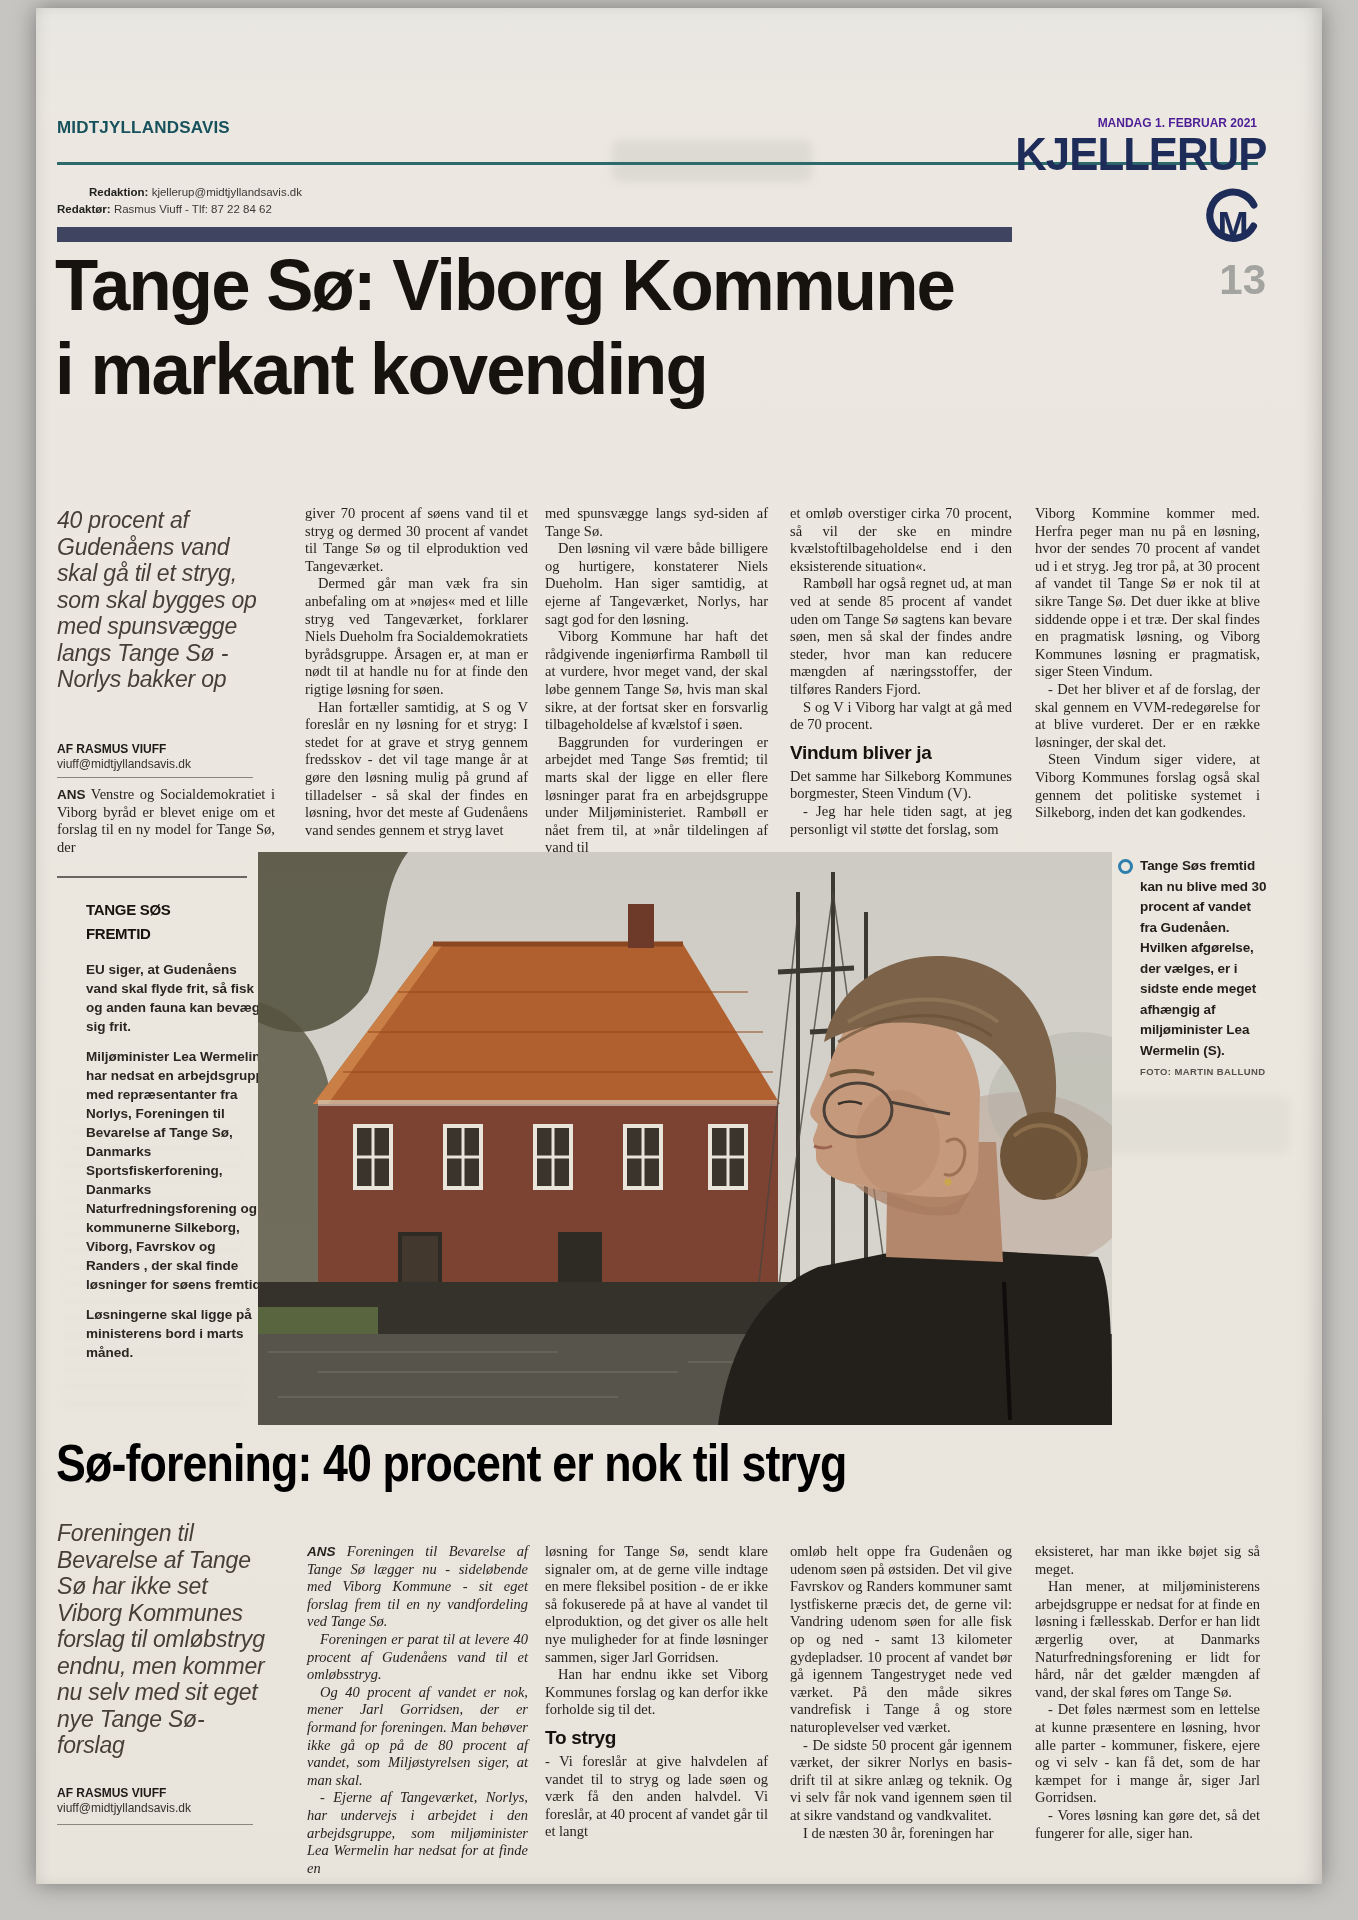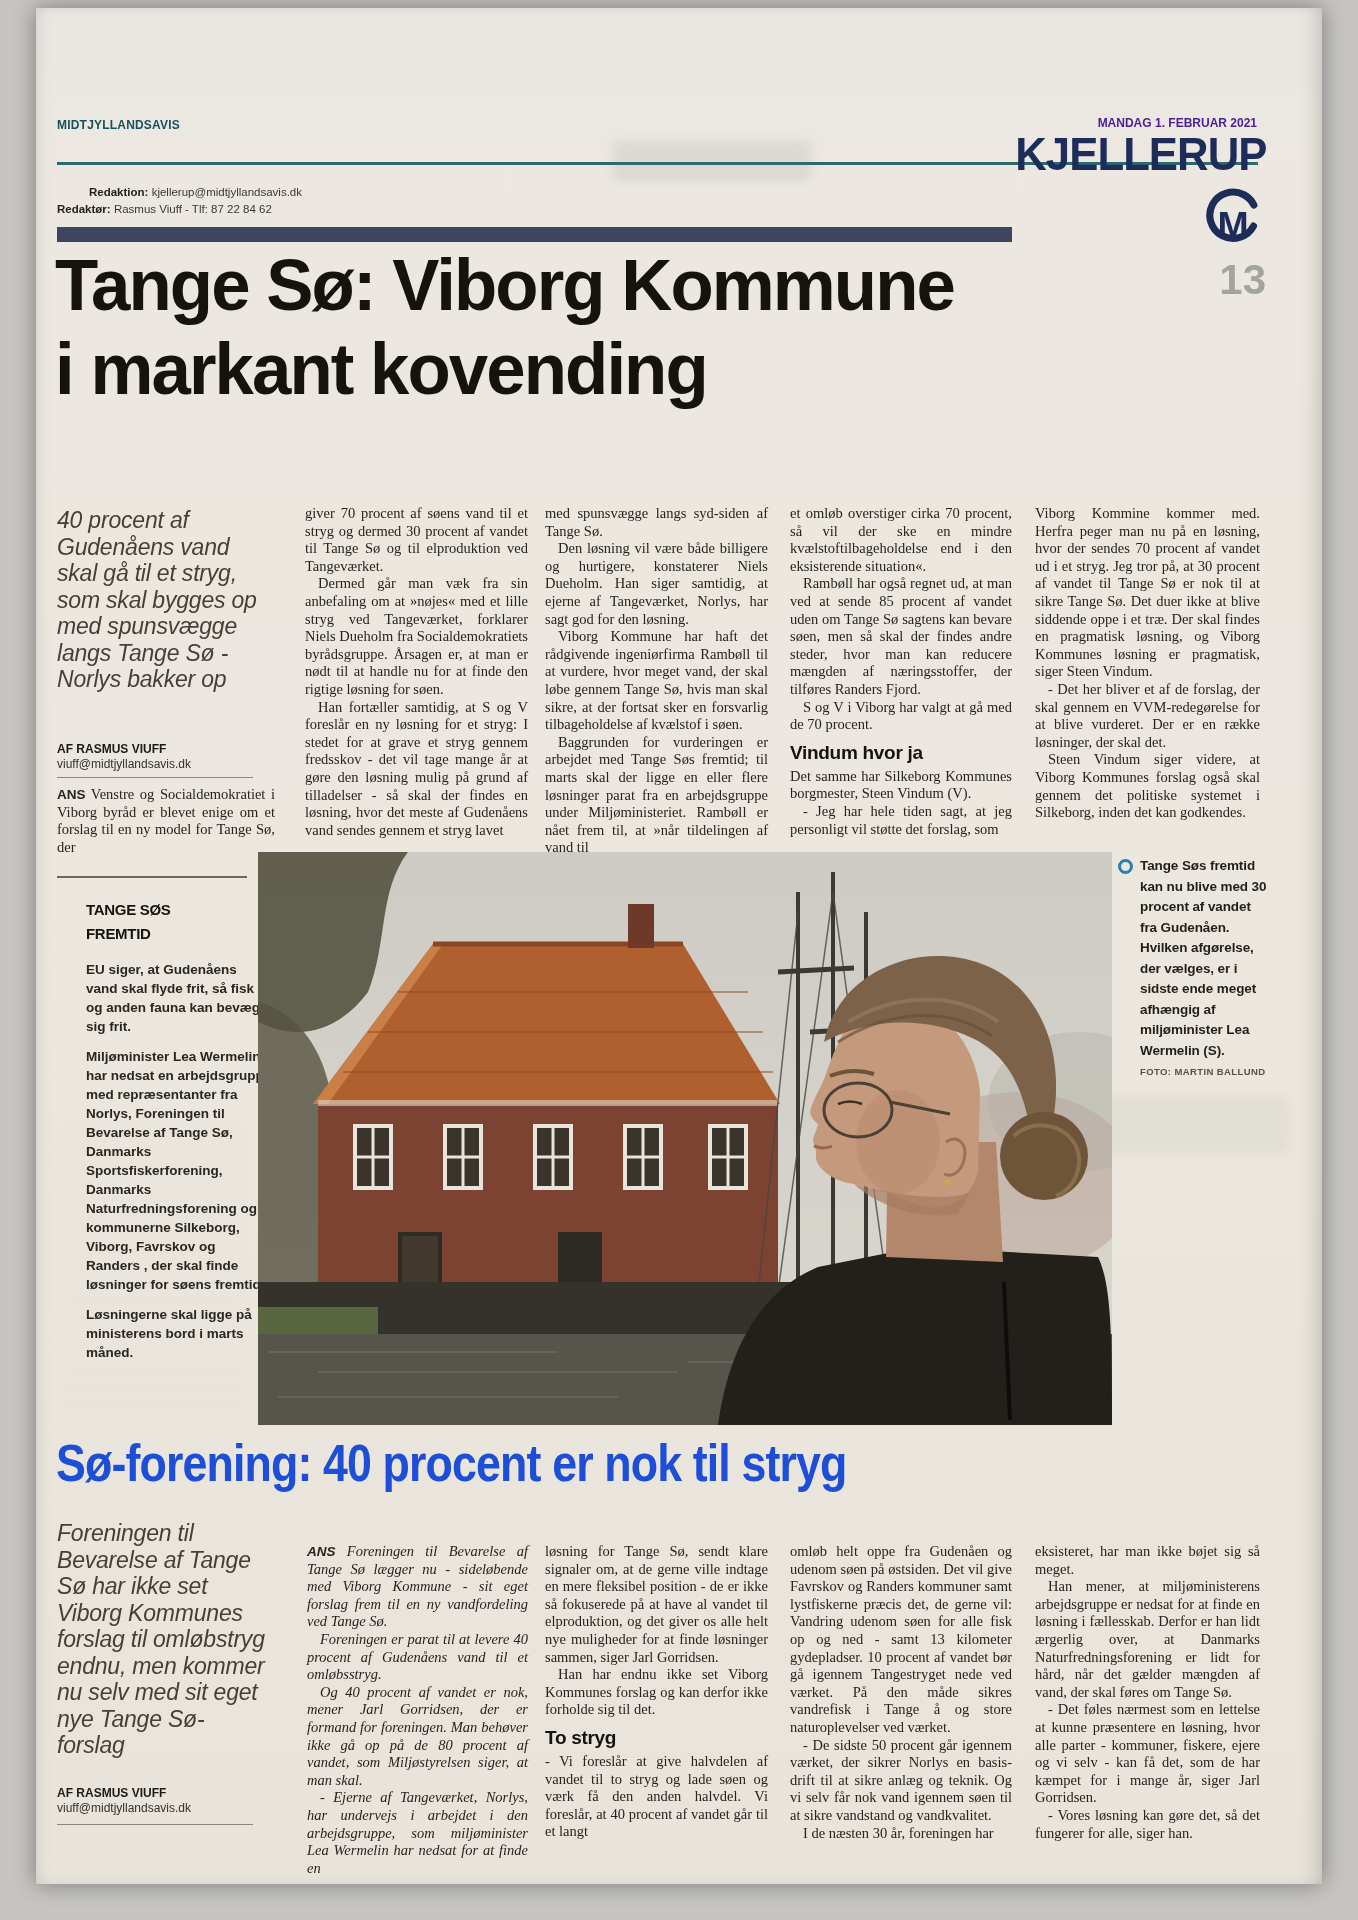--- a/index.html
+++ b/index.html
@@ -6,21 +6,21 @@
   body{width:1358px;height:1920px;background:#c6c5c2;position:relative;
        font-family:"Liberation Sans",sans-serif;overflow:hidden;}
   #stage{position:absolute;inset:0;}
   .paper{position:absolute;left:36px;top:8px;width:1286px;height:1876px;
          background:linear-gradient(180deg,#e9e7e2 0%,#ece8e1 7%,#ebe6de 55%,#e8e3db 100%);
          box-shadow:0 0 22px rgba(0,0,0,.38), inset -14px 0 26px -16px rgba(0,0,0,.28),
                     inset 10px 0 20px -14px rgba(0,0,0,.18);}
   .abs{position:absolute;}
 
   
-  .masthead{left:57px;top:118px;font-size:12px;font-weight:bold;color:#17515c;letter-spacing:.2px;}
+  .masthead{left:57px;top:118px;font-size:17px;font-weight:bold;color:#17515c;letter-spacing:.2px;}
   .pagedate{left:57px;top:116px;width:1200px;text-align:right;font-size:12px;font-weight:600;color:#4c1d95;}
   .rule-teal{left:57px;top:162px;width:1201px;height:3px;background:#2c6a6c;}
   .edline{left:57px;font-size:11.5px;color:#3a3934;}
   .edline b{color:#22211d;}
   .section-block{left:820px;top:128px;width:446px;display:flex;align-items:flex-end;justify-content:flex-end;gap:8px;flex-direction:column;}
   .section-name{font-size:46px;font-weight:800;color:#1e2c5a;letter-spacing:-1px;line-height:52px;transform:scaleX(.95);transform-origin:100% 50%;}
   .mlogo{width:66px;height:58px;}
   .pagenum{font-size:42px;font-weight:800;color:#a3a3a0;line-height:52px;}
 
   
@@ -49,21 +49,21 @@
   .fact-body{margin-top:14px;}
 
   
   .photo{left:258px;top:852px;width:854px;height:573px;background:#c9c7c0;overflow:hidden;}
   .caption{left:1118px;top:856px;width:152px;}
   .cap-bullet{position:absolute;left:0;top:3px;width:9px;height:9px;border:3px solid #2f7fae;border-radius:50%;background:transparent;}
   .cap-text{margin-left:22px;font-size:13.5px;line-height:20.5px;font-weight:bold;color:#221f1a;letter-spacing:-.1px;}
   .cap-credit{margin-left:22px;margin-top:5px;font-size:9.5px;font-weight:bold;color:#55524c;letter-spacing:.4px;}
 
   
-  .h2x{left:56px;top:1434px;width:1010px;color:#1d4ed8;font-weight:800;letter-spacing:-1px;}
+  .h2x{left:56px;top:1434px;width:1010px;color:#000000;font-weight:800;letter-spacing:-1px;}
   .h2x .hl-line{display:block;font-size:52px;line-height:58px;transform:scaleX(.86);transform-origin:0 50%;white-space:nowrap;}
 </style>
 </head>
 <body>
 
 <div id="stage">
   <div class="paper"></div>
 
   <div class="ghost" style="left:612px;top:140px;width:200px;height:42px;background:#aeb1a9;opacity:.25;border-radius:8px;"></div>
   <div class="ghost" style="left:1040px;top:1096px;width:250px;height:58px;background:#b9bcb2;opacity:.16;border-radius:8px;"></div>
@@ -118,21 +118,21 @@
     <p>med spunsvægge langs syd-siden af Tange Sø.</p>
     <p class="ind">Den løsning vil være både billigere og hurtigere, konstaterer Niels Dueholm. Han siger samtidig, at ejerne af Tangeværket, Norlys, har sagt god for den løsning.</p>
     <p class="ind">Viborg Kommune har haft det rådgivende ingeniørfirma Rambøll til at vurdere, hvor meget vand, der skal løbe gennem Tange Sø, hvis man skal sikre, at der fortsat sker en forsvarlig tilbageholdelse af kvælstof i søen.</p>
     <p class="ind">Baggrunden for vurderingen er arbejdet med Tange Søs fremtid; til marts skal der ligge en eller flere løsninger parat fra en arbejdsgruppe under Miljøministeriet. Rambøll er nået frem til, at »når tildelingen af vand til</p>
   </div>
 
   <div class="abs serifcol" style="left:790px;top:505px;width:222px;">
     <p>et omløb overstiger cirka 70 procent, så vil der ske en mindre kvælstoftilbageholdelse end i den eksisterende situation«.</p>
     <p class="ind">Rambøll har også regnet ud, at man ved at sende 85 procent af vandet uden om Tange Sø sagtens kan bevare søen, men så skal der findes andre steder, hvor man kan reducere mængden af næringsstoffer, der tilføres Randers Fjord.</p>
     <p class="ind">S og V i Viborg har valgt at gå med de 70 procent.</p>
-    <h3 class="subhead">Vindum hvor ja</h3>
+    <h3 class="subhead">Vindum bliver ja</h3>
     <p>Det samme har Silkeborg Kommunes borgmester, Steen Vindum (V).</p>
     <p class="ind">- Jeg har hele tiden sagt, at jeg personligt vil støtte det forslag, som</p>
   </div>
 
   <div class="abs serifcol" style="left:1035px;top:505px;width:225px;">
     <p>Viborg Kommine kommer med. Herfra peger man nu på en løsning, hvor der sendes 70 procent af vandet ud i et stryg. Jeg tror på, at 30 procent af vandet til Tange Sø er nok til at sikre Tange Sø. Det duer ikke at blive siddende oppe i et træ. Der skal findes en pragmatisk løsning, og Viborg Kommunes løsning er pragmatisk, siger Steen Vindum.</p>
     <p class="ind">- Det her bliver et af de forslag, der skal gennem en VVM-redegørelse for at blive vurderet. Der er en række løsninger, der skal det.</p>
     <p class="ind">Steen Vindum siger videre, at Viborg Kommunes forslag også skal gennem det politiske systemet i Silkeborg, inden det kan godkendes.</p>
   </div>
 

